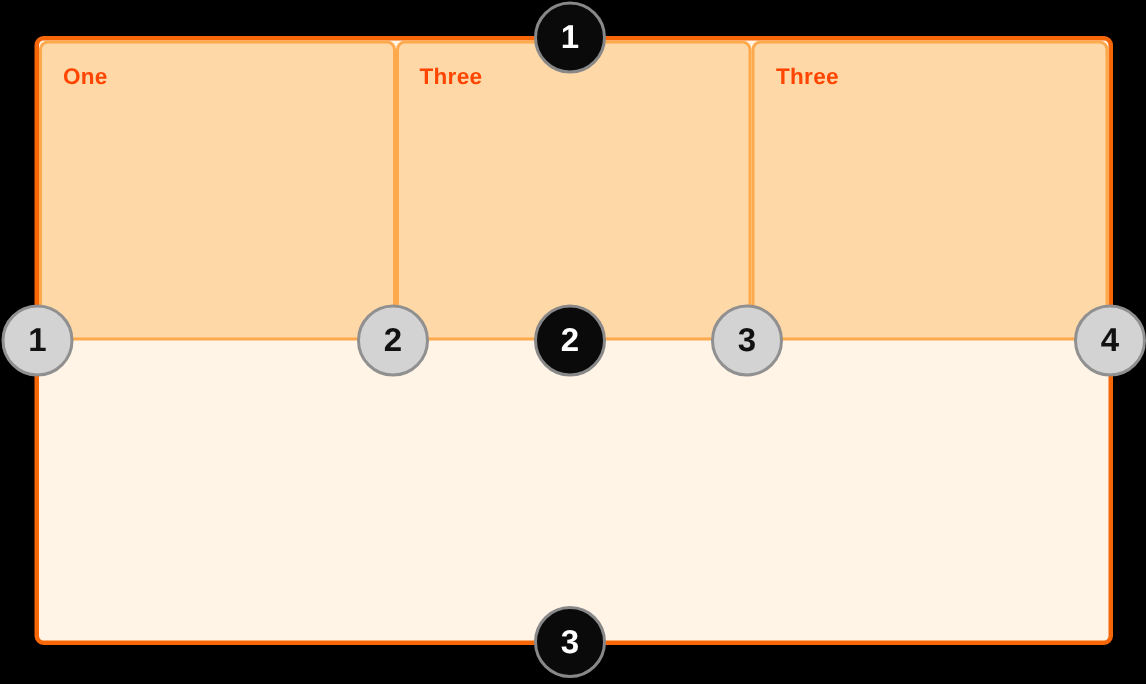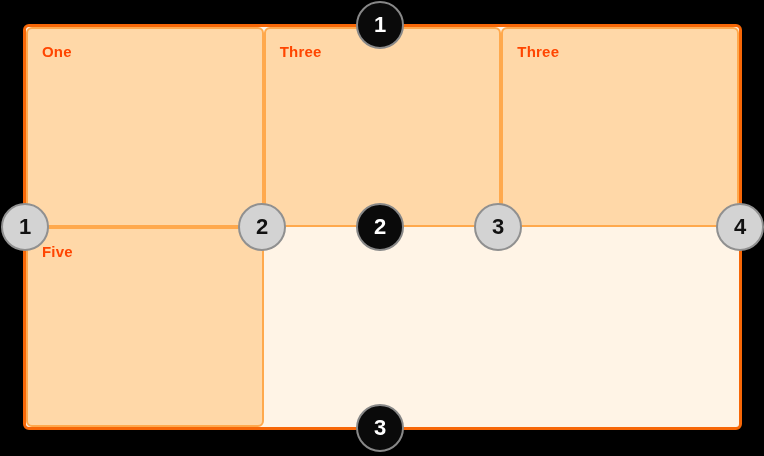--- a/index.html
+++ b/index.html
@@ -86,23 +86,20 @@
   <div class="grid-container">
     <div class="grid-cell">
       <span class="cell-label">One</span>
     </div>
     <div class="grid-cell">
       <span class="cell-label">Three</span>
     </div>
     <div class="grid-cell">
       <span class="cell-label">Three</span>
     </div>
-    <div class="grid-cell">
-      <span class="cell-label">Five</span>
-    </div>
 
   </div>
 
   <div class="marker col-marker col-marker-1">1</div>
   <div class="marker col-marker col-marker-2">2</div>
   <div class="marker col-marker col-marker-3">3</div>
   <div class="marker col-marker col-marker-4">4</div>
 
   <div class="marker row-marker row-marker-1">1</div>
   <div class="marker row-marker row-marker-2">2</div>

